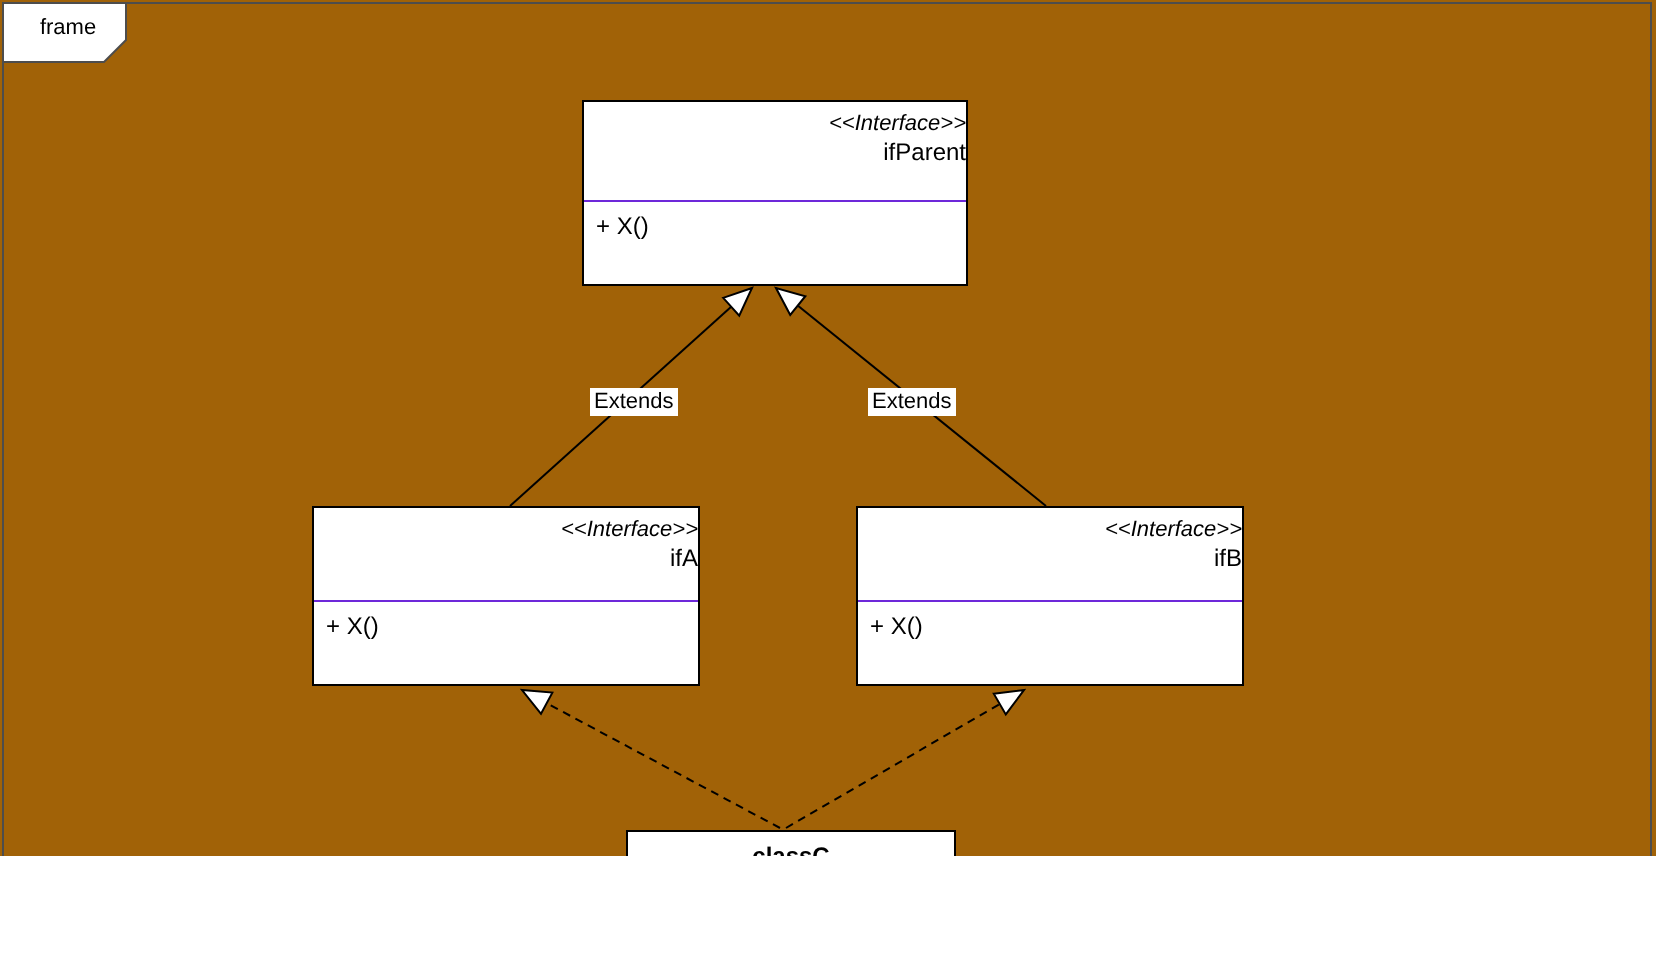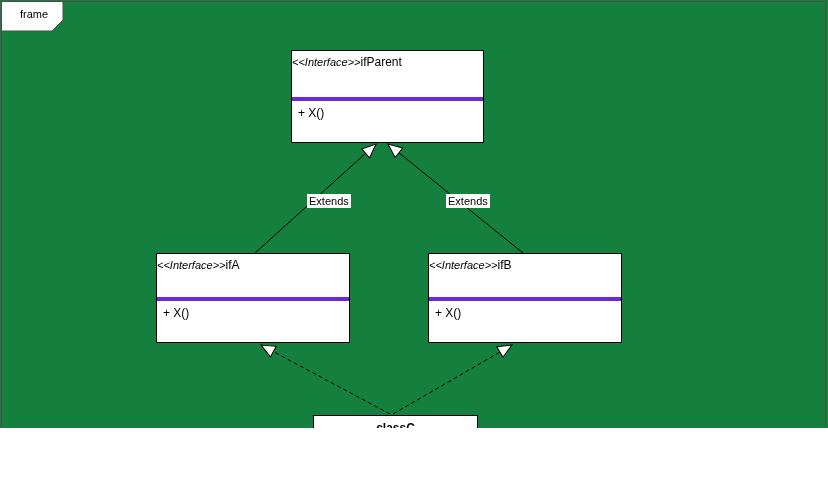--- a/index.html
+++ b/index.html
@@ -5,41 +5,41 @@
   * { margin: 0; padding: 0; box-sizing: border-box; }
   html, body { background: #ffffff; }
   body {
     font-family: "Liberation Sans", sans-serif;
     color: #000000;
   }
   .canvas {
     position: relative;
     width: 828px;
     height: 428px;
-    background: #15803d;
+    background: #a16207;
     overflow: hidden;
   }
   .wires {
     position: absolute;
     left: 0; top: 0;
     width: 828px; height: 488px;
     z-index: 0;
   }
   .node {
     position: absolute;
     background: #ffffff;
     border: 1px solid #000000;
     z-index: 1;
   }
   .node .head {
     display: flex;
-    flex-direction: row;
-    align-items: flex-start;
+    flex-direction: column;
+    align-items: flex-end;
     padding-top: 4px;
-    border-bottom: 4px solid #6d28d9;
+    border-bottom: 1px solid #6d28d9;
   }
   .stereotype {
     font-size: 11px;
     font-style: italic;
     line-height: 14px;
   }
   .node-name {
     font-size: 12px;
     font-weight: normal;
     line-height: 15px;
@@ -71,21 +71,20 @@
   }
   .class-c .empty-compartment.last { border-bottom: none; }
 
   .edge-label {
     position: absolute;
     z-index: 2;
     font-size: 11px;
     background: #ffffff;
     padding: 0 2px;
     line-height: 14px;
-    margin-left: 12px;
   }
   .extends-left  { left: 295px; top: 194px; }
   .extends-right { left: 434px; top: 194px; }
 
   .frame-label {
     position: absolute;
     left: 14px; top: 8px;
     width: 40px;
     text-align: center;
     font-size: 11px;

